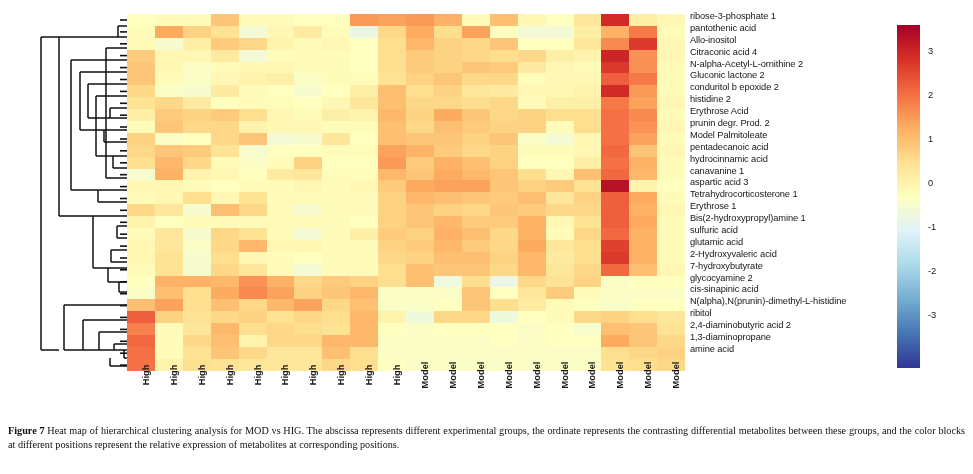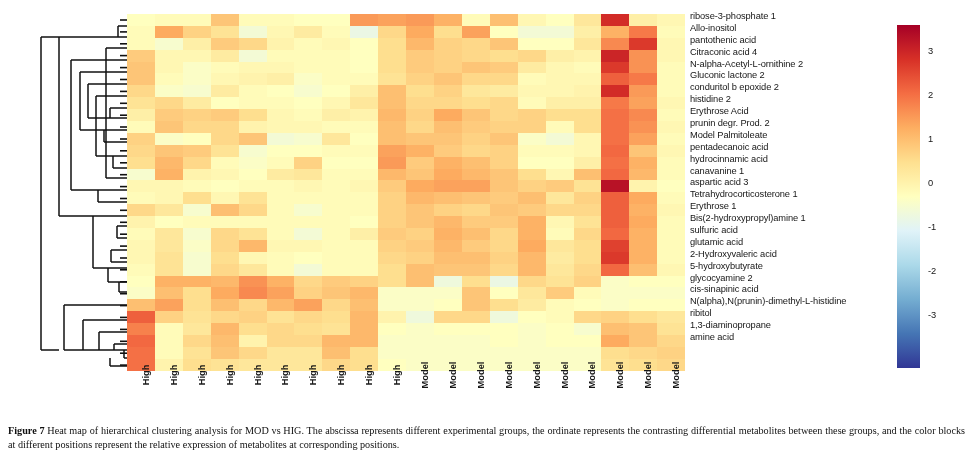--- a/index.html
+++ b/index.html
@@ -813,45 +813,46 @@
         <div class="hcell" style="background: rgb(251, 253, 198);"></div>
         <div class="hcell" style="background: rgb(251, 253, 198);"></div>
         <div class="hcell" style="background: rgb(254, 227, 149);"></div>
         <div class="hcell" style="background: rgb(254, 223, 143);"></div>
         <div class="hcell" style="background: rgb(254, 216, 137);"></div>
       </div>
     </div>
 
   <div id="rowlabels">
       <div class="rlab">ribose-3-phosphate 1</div>
+      <div class="rlab">pantothenic acid</div>
       <div class="rlab">Allo-inositol</div>
-      <div class="rlab">pantothenic acid</div>
       <div class="rlab">Citraconic acid 4</div>
       <div class="rlab">N-alpha-Acetyl-L-ornithine 2</div>
       <div class="rlab">Gluconic lactone 2</div>
       <div class="rlab">conduritol b epoxide 2</div>
       <div class="rlab">histidine 2</div>
       <div class="rlab">Erythrose Acid</div>
       <div class="rlab">prunin degr. Prod. 2</div>
       <div class="rlab">Model Palmitoleate</div>
       <div class="rlab">pentadecanoic acid</div>
       <div class="rlab">hydrocinnamic acid</div>
       <div class="rlab">canavanine 1</div>
       <div class="rlab">aspartic acid 3</div>
       <div class="rlab">Tetrahydrocorticosterone 1</div>
       <div class="rlab">Erythrose 1</div>
       <div class="rlab">Bis(2-hydroxypropyl)amine 1</div>
       <div class="rlab">sulfuric acid</div>
       <div class="rlab">glutamic acid</div>
       <div class="rlab">2-Hydroxyvaleric acid</div>
-      <div class="rlab">5-hydroxybutyrate</div>
+      <div class="rlab">7-hydroxybutyrate</div>
       <div class="rlab">glycocyamine 2</div>
       <div class="rlab">cis-sinapinic acid</div>
       <div class="rlab">N(alpha),N(prunin)-dimethyl-L-histidine</div>
       <div class="rlab">ribitol</div>
+      <div class="rlab">2,4-diaminobutyric acid 2</div>
       <div class="rlab">1,3-diaminopropane</div>
       <div class="rlab">amine acid</div>
     </div>
 
   <div id="collabels">
       <div class="clabwrap">
         <span class="clab">High</span>
       </div>
       <div class="clabwrap">
         <span class="clab">High</span>

